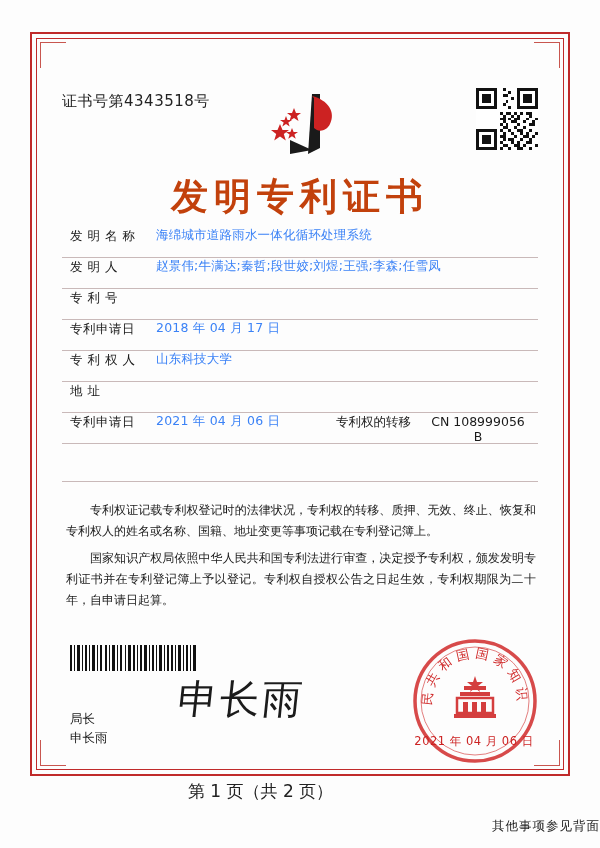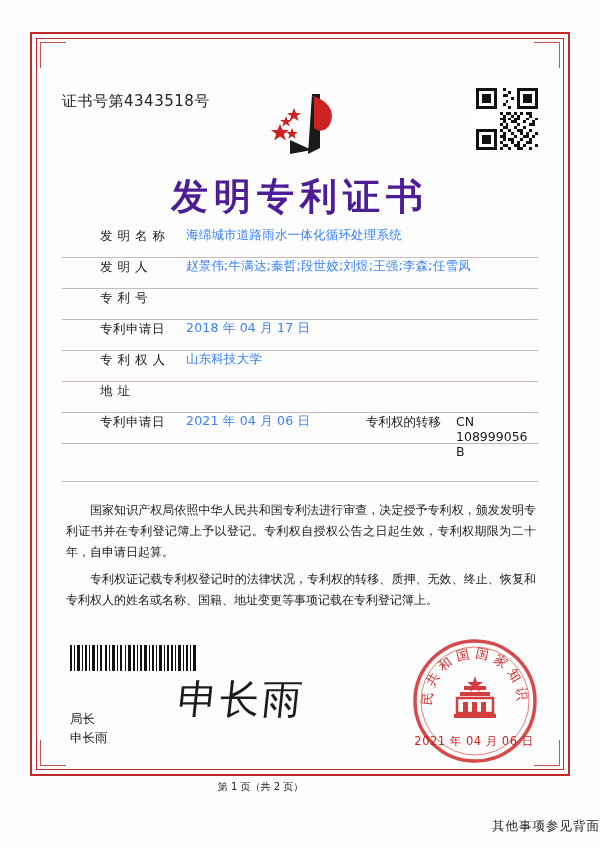--- a/index.html
+++ b/index.html
@@ -77,39 +77,38 @@
   }
 
   .title {
     position: absolute;
     left: 0; top: 172px;
     width: 600px;
     text-align: center;
     font-size: 37px;
     letter-spacing: 6px;
     font-weight: bold;
-    color: #4c1d95;
+    color: #c2410c;
     font-family: "DejaVu Serif", serif;
   }
 
   
   .fields {
     position: absolute;
     left: 70px;
     top: 228px;
     width: 460px;
   }
   .field-row {
     display: flex;
     align-items: flex-start;
     margin-bottom: 0;
     height: 31px;
     font-size: 12.5px;
     font-family: "DejaVu Sans", sans-serif;
-    margin-left: 30px;
   }
   .field-label {
     width: 86px;
     flex: 0 0 86px;
     color: #1a1a1a;
     letter-spacing: 0.5px;
     white-space: nowrap;
   }
   .field-value {
     flex: 1;
@@ -121,20 +120,21 @@
     flex: 0 0 auto;
     width: 180px;
   }
   .field-label2 {
     width: 90px;
     flex: 0 0 90px;
     white-space: nowrap;
   }
   .field-value2 {
     flex: 1;
+    text-align: center;
   }
 
   
   .rule {
     position: absolute;
     left: 62px;
     width: 476px;
     border-top: 1px solid #c9b9b9;
   }
 
@@ -204,21 +204,21 @@
     font-family: "DejaVu Sans", sans-serif;
     letter-spacing: 0.5px;
   }
 
   .page-number {
     position: absolute;
     left: 0;
     top: 780px;
     width: 521px;
     text-align: center;
-    font-size: 10px;
+    font-size: 17px;
     color: #222;
     font-family: "DejaVu Sans", sans-serif;
   }
 
   .footer-note {
     position: absolute;
     left: 0;
     top: 818px;
     width: 600px;
     text-align: right;
@@ -380,22 +380,22 @@
   <div class="rule" style="top:257px"></div>
   <div class="rule" style="top:288px"></div>
   <div class="rule" style="top:319px"></div>
   <div class="rule" style="top:350px"></div>
   <div class="rule" style="top:381px"></div>
   <div class="rule" style="top:412px"></div>
   <div class="rule" style="top:443px"></div>
   <div class="rule" style="top:481px"></div>
 
   <div class="paragraphs">
+    <p>专利权证记载专利权登记时的法律状况，专利权的转移、质押、无效、终止、恢复和专利权人的姓名或名称、国籍、地址变更等事项记载在专利登记簿上。</p>
     <p>国家知识产权局依照中华人民共和国专利法进行审查，决定授予专利权，颁发发明专利证书并在专利登记簿上予以登记。专利权自授权公告之日起生效，专利权期限为二十年，自申请日起算。</p>
-    <p>专利权证记载专利权登记时的法律状况，专利权的转移、质押、无效、终止、恢复和专利权人的姓名或名称、国籍、地址变更等事项记载在专利登记簿上。</p>
   </div>
 
   <svg class="barcode" viewBox="0 0 128 26" shape-rendering="crispEdges">
     <g fill="#111">
       <rect x="0" y="0" width="2" height="26"></rect>
         <rect x="4" y="0" width="1" height="26"></rect>
       <rect x="7" y="0" width="3" height="26"></rect>
         <rect x="12" y="0" width="1" height="26"></rect>
       <rect x="15" y="0" width="2" height="26"></rect>
         <rect x="19" y="0" width="1" height="26"></rect>

